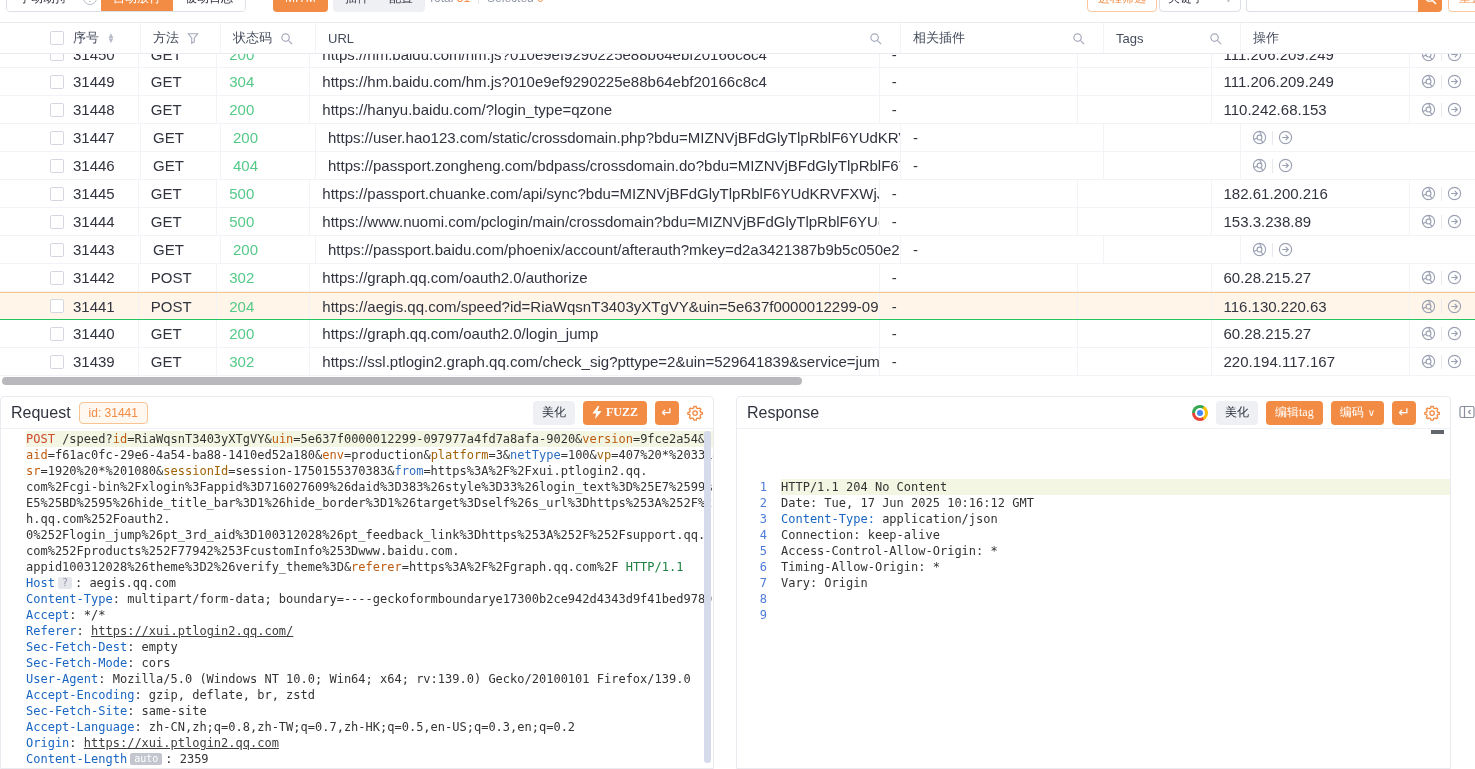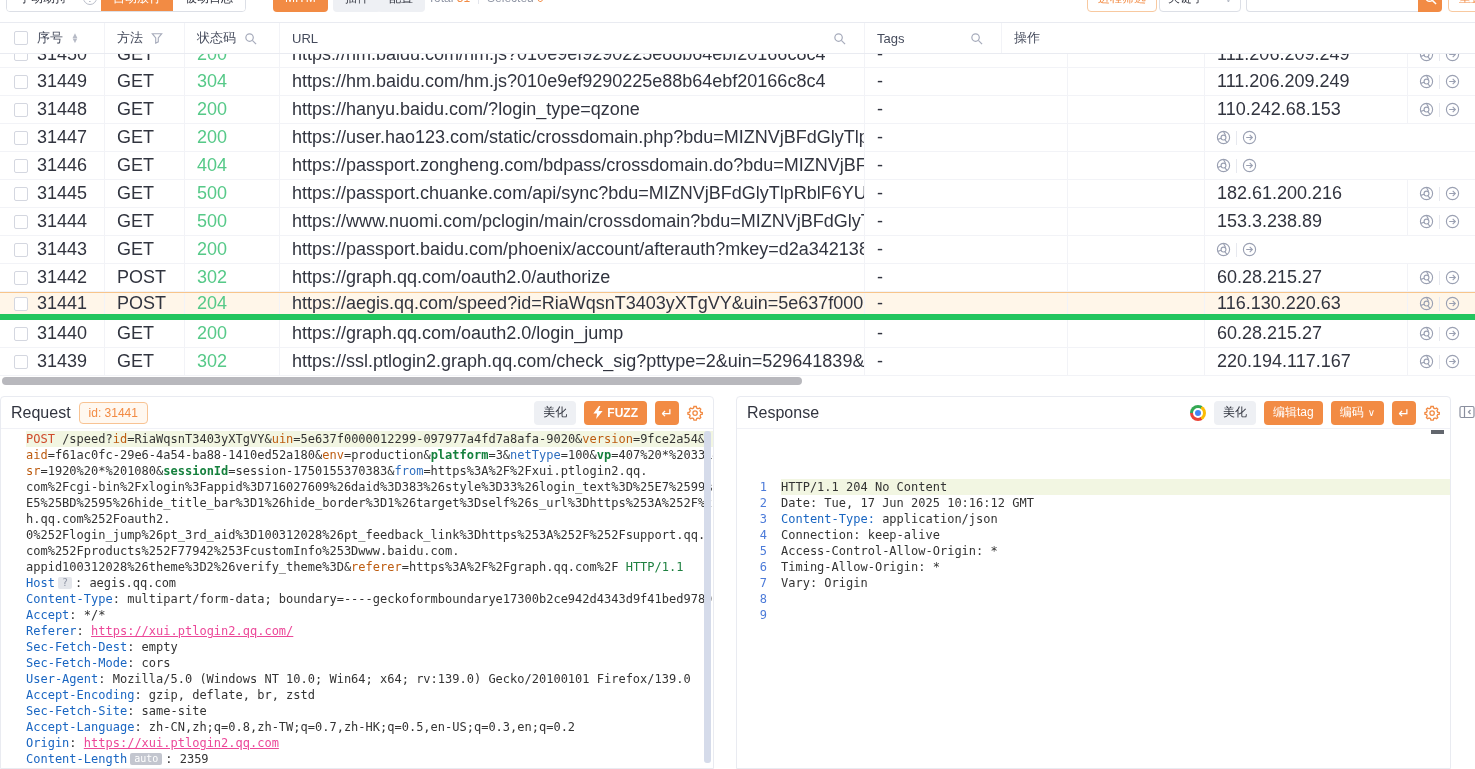--- a/index.html
+++ b/index.html
@@ -40,34 +40,34 @@
     border-radius:0 4px 4px 0; display:flex; align-items:center; justify-content:center; }
 
   
   .gap { height:9px; }
   .table { border-top:1px solid #e9ebf1; }
   .thead { display:flex; height:31px; align-items:center; border-bottom:1px solid #e9ebf1;
     font-size:13px; color:#454b5c; }
   .th, .td { height:100%; display:flex; align-items:center; padding:0 12px;
     border-right:1px solid #f2f3f7; overflow:hidden; white-space:nowrap; }
   .th:last-child, .td:last-child { border-right:none; }
-  .c1{width:105px;} .c2{width:80px;} .c3{width:95px;} .c4{width:585px;}
+  .c1{width:105px;margin-left:36px;} .c2{width:80px;} .c3{width:95px;} .c4{width:585px;}
   .c5{width:203px;} .c6{width:137px;gap:26px;} .c7{width:203px;} .c8{width:67px;}
   .c1.th{padding-left:14px;} .c1.td{padding-left:14px;}
   .cb { width:14px; height:14px; border:1px solid #d4d7e0; border-radius:2px; background:#fff;
     flex:none; margin-right:9px; }
   .hic { color:#a6abbb; margin-left:8px; display:flex; align-items:center; flex:none; }
   .hic.right { margin-left:auto; margin-right:6px; }
   .sortic { display:flex; flex-direction:column; line-height:5px; font-size:8px;
     color:#b6bac6; margin-left:8px; }
-  .tbody { font-size:18px; color:#31343f; }
+  .tbody { font-size:15px; color:#31343f; }
   .tr { display:flex; height:28px; border-bottom:1px solid #f2f3f7; background:#fff; }
   .tr.clipped { height:14px; overflow:hidden; }
   .tr.clipped .td { height:28px; margin-top:-14px; }
-  .tr.sel { background:#fff6e9; border-top:1px solid #f8c58b; border-bottom:6px solid #22c55e; }
+  .tr.sel { background:#fff6e9; border-top:1px solid #f8c58b; border-bottom:1px solid #22c55e; }
   .status { color:#56c988; }
   .acts { display:flex; align-items:center; gap:0; padding:0 6px !important; }
   .aic { color:#9aa0b2; display:flex; align-items:center; padding:0 5px; cursor:pointer; }
   .adiv { width:1px; height:14px; background:#e7e9ef; }
   .hscroll { height:8px; margin-top:1px; position:relative; }
   .hthumb { position:absolute; left:2px; top:0; width:800px; height:8px;
     background:#b8b8bd; border-radius:4px; }
 
   
   .panels { display:flex; margin-top:11px; height:373px; }
@@ -77,21 +77,21 @@
   .panel.res { width:716px; }
   .phd { height:32px; flex:none; display:flex; align-items:center; padding:0 10px; gap:8px;
     border-bottom:1px solid #f0f1f6; }
   .ptitle { font-size:16px; color:#31343f; }
   .idbadge { font-size:12px; color:#f28b44; border:1px solid #f8c393; background:#fff8f0;
     border-radius:4px; padding:3px 9px; }
   .spacer { flex:1; }
   .gbtn { height:24px; padding:0 9px; font-size:12px; color:#31343f; background:#eef0f4;
     border:none; border-radius:4px; display:flex; align-items:center; }
   .obtn2 { height:24px; padding:0 9px; font-size:12px; color:#fff; background:#f28b44;
-    border:none; border-radius:4px; display:flex; align-items:center; gap:4px; font-weight:bold; }
+    border:none; border-radius:4px; display:flex; align-items:center; gap:4px; font-weight:bold;font-family:Liberation Serif, serif; }
   .obtn2.norm { font-weight:normal; }
   .sq { width:24px; height:24px; padding:0; justify-content:center; font-size:14px; }
   .gear { color:#f28b44; display:flex; align-items:center; }
   .chrome { width:16px; height:16px; border-radius:50%; position:relative; flex:none;
     background:conic-gradient(from 150deg,#ea4335 0 120deg,#34a853 0 240deg,#fbbc05 0 360deg); }
   .chrome::after { content:''; position:absolute; inset:3px; background:#4285f4;
     border:2px solid #fff; border-radius:50%; }
 
   .editor { position:relative; flex:1; overflow:hidden; padding-top:2px;
     font-family:"DejaVu Sans Mono","Liberation Mono",monospace; font-size:12px;
@@ -103,26 +103,26 @@
     background:#d5dbea; border-radius:3px; }
   .resline { display:flex; height:16px; }
   .gut { width:44px; flex:none; text-align:right; padding-right:14px; color:#4c7bd9; }
   .lct { flex:1; }
   .resline.hl .lct { background:#f2f6e2; }
   .resmark { position:absolute; top:1px; right:6px; width:13px; height:4px; background:#62666d; }
 
   
   .sg-m  { color:#cf4a2b; }
   .sg-ko { color:#bd5c10; }
-  .sg-kp { color:#15803d;font-weight:bold; }
+  .sg-kp { color:#a16207; }
   .sg-kb { color:#2f6fc0; }
   .sg-g  { color:#1e8040; }
   .sg-hk { color:#1a66c2;text-align:right; }
   .sg-t  { color:#333; }
-  .sg-lnk{ color:#ec4899; text-decoration:underline; }
+  .sg-lnk{ color:#404040; text-decoration:underline; }
   .sg-qb { display:inline-block; background:#e4e6eb; color:#9096a5; border-radius:2px;
     font-size:10px; line-height:12px; padding:0 4px; margin:0 3px; vertical-align:1px; }
   .sg-ab { display:inline-block; background:#c3c6cf; color:#fff; border-radius:2px;
     font-size:10px; line-height:12px; padding:0 4px; margin:0 3px; vertical-align:1px; }
 
   .sidestrip { flex:1; display:flex; justify-content:flex-start; padding-top:8px; padding-left:8px; }
   .collic { color:#8a8f9e; }
 </style>
 </head>
 <body>
@@ -187,20 +187,29 @@
         <span>状态码</span>
       <span class="hic">
           <svg width="13" height="13" viewBox="0 0 14 14" fill="none" stroke="#a6abbb" stroke-width="1.3">
             <circle cx="6" cy="6" r="4"></circle>
             <line x1="9" y1="9" x2="13" y2="13"></line>
           </svg>
         </span>
       </div>
     <div class="th c4">
         <span>URL</span>
+      <span class="hic right">
+          <svg width="13" height="13" viewBox="0 0 14 14" fill="none" stroke="#a6abbb" stroke-width="1.3">
+            <circle cx="6" cy="6" r="4"></circle>
+            <line x1="9" y1="9" x2="13" y2="13"></line>
+          </svg>
+        </span>
+      </div>
+    <div class="th c5">
+        <span>相关插件</span>
       <span class="hic right">
           <svg width="13" height="13" viewBox="0 0 14 14" fill="none" stroke="#a6abbb" stroke-width="1.3">
             <circle cx="6" cy="6" r="4"></circle>
             <line x1="9" y1="9" x2="13" y2="13"></line>
           </svg>
         </span>
       </div>
     <div class="th c6">
         <span>Tags</span>
       <span class="hic right">

